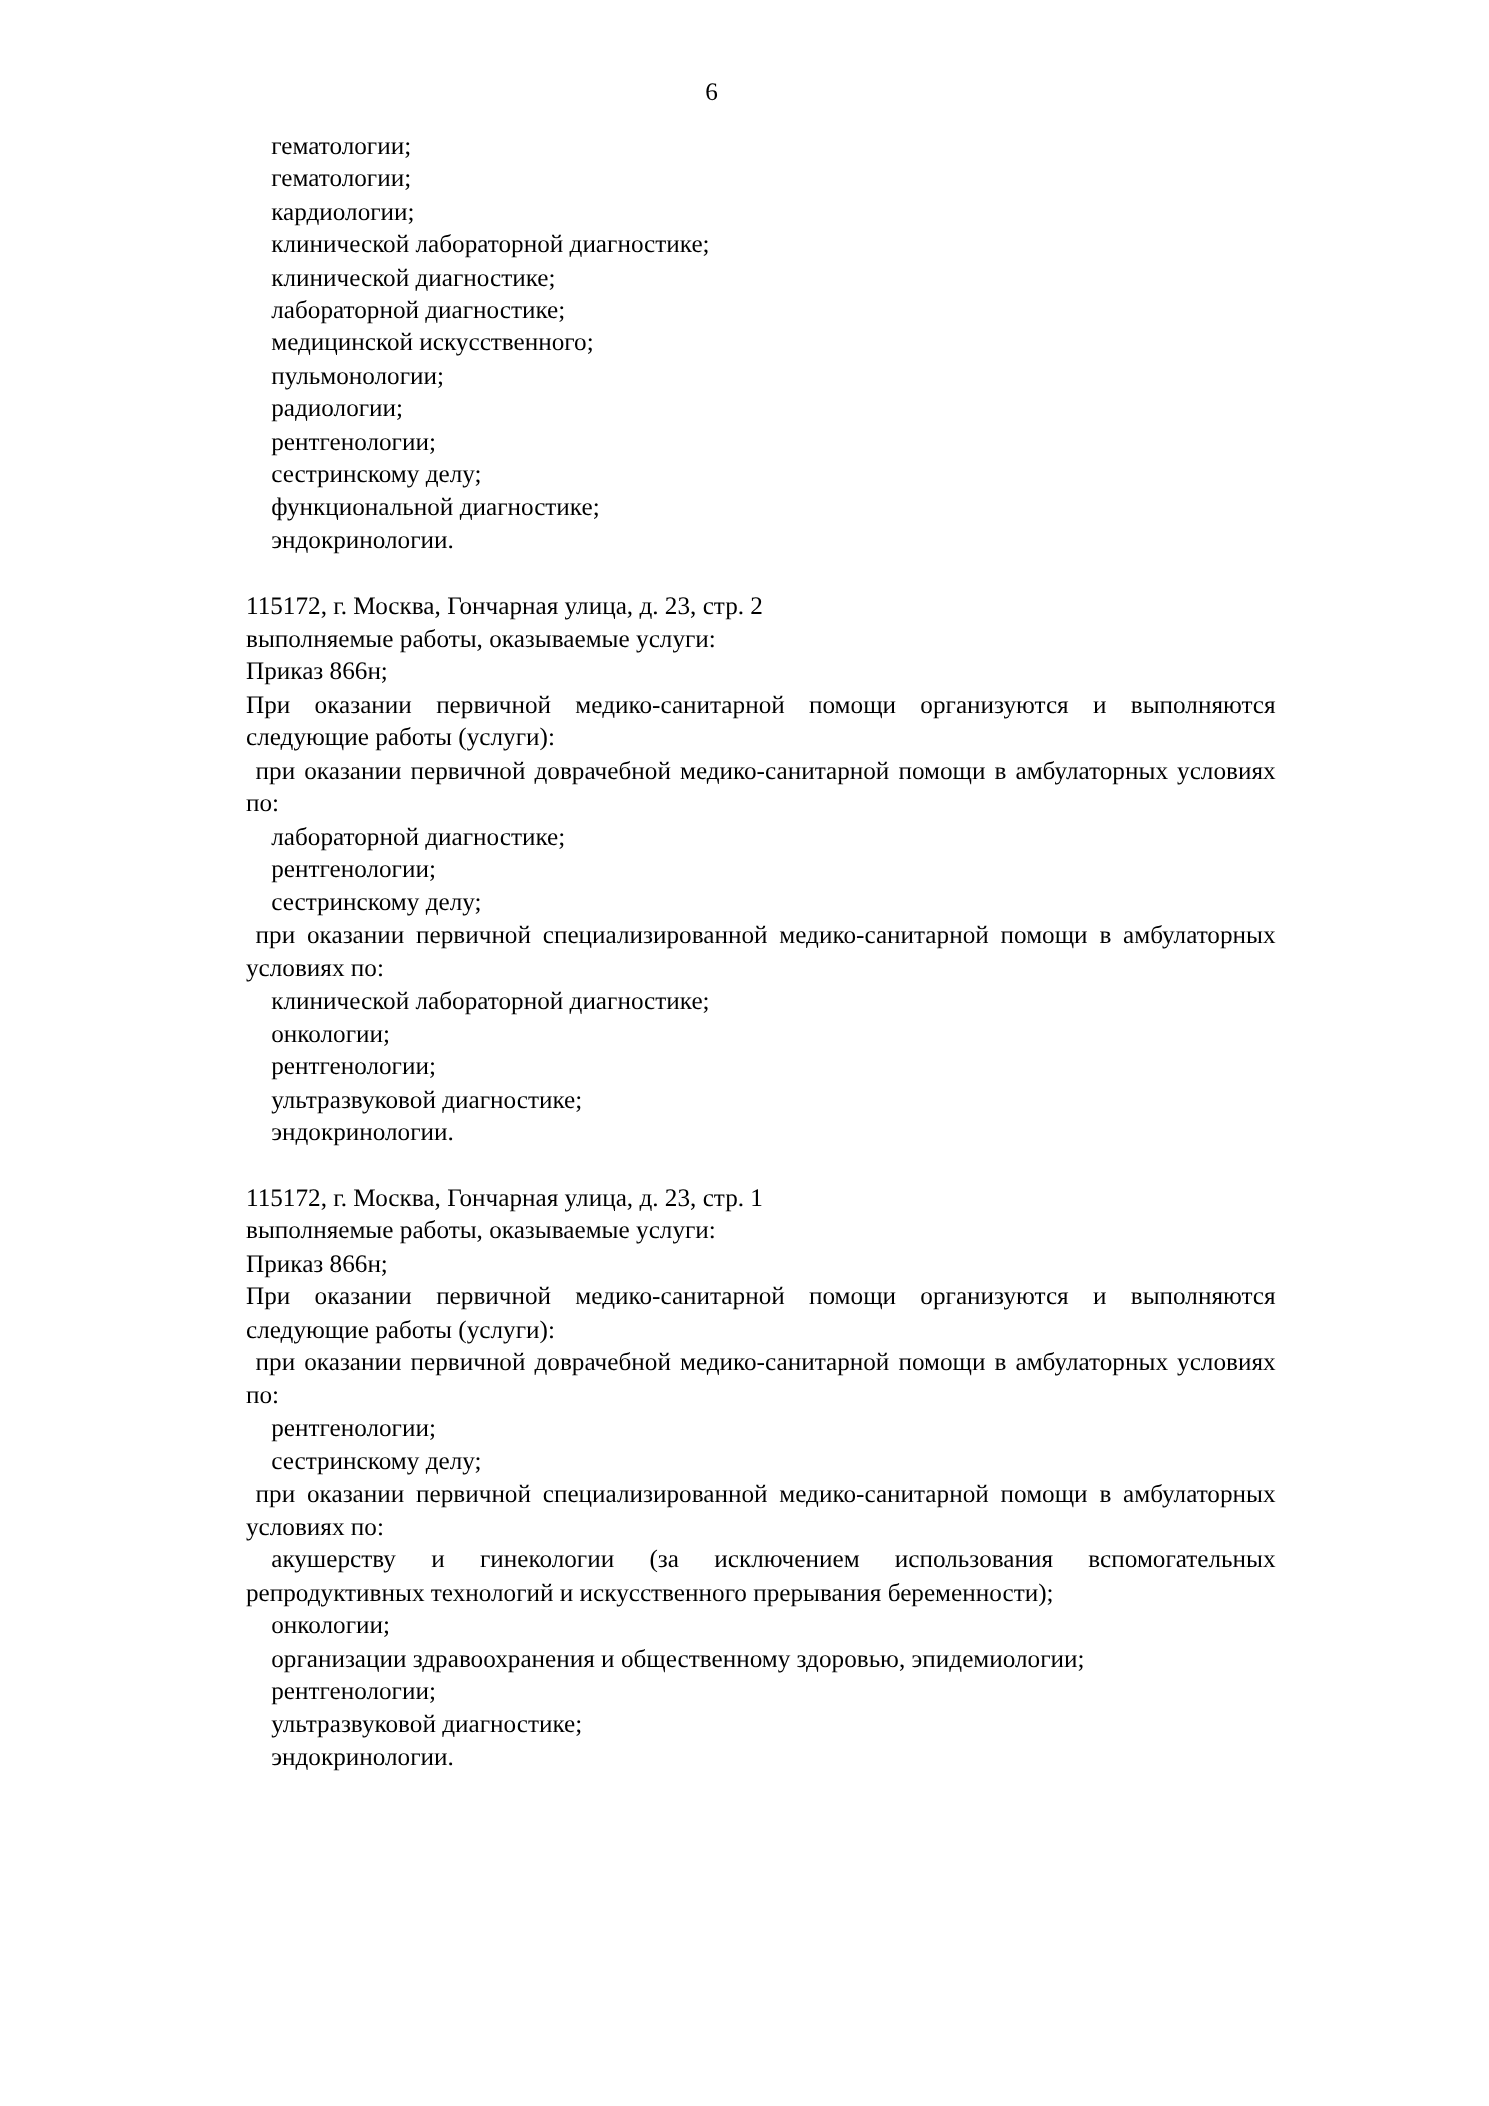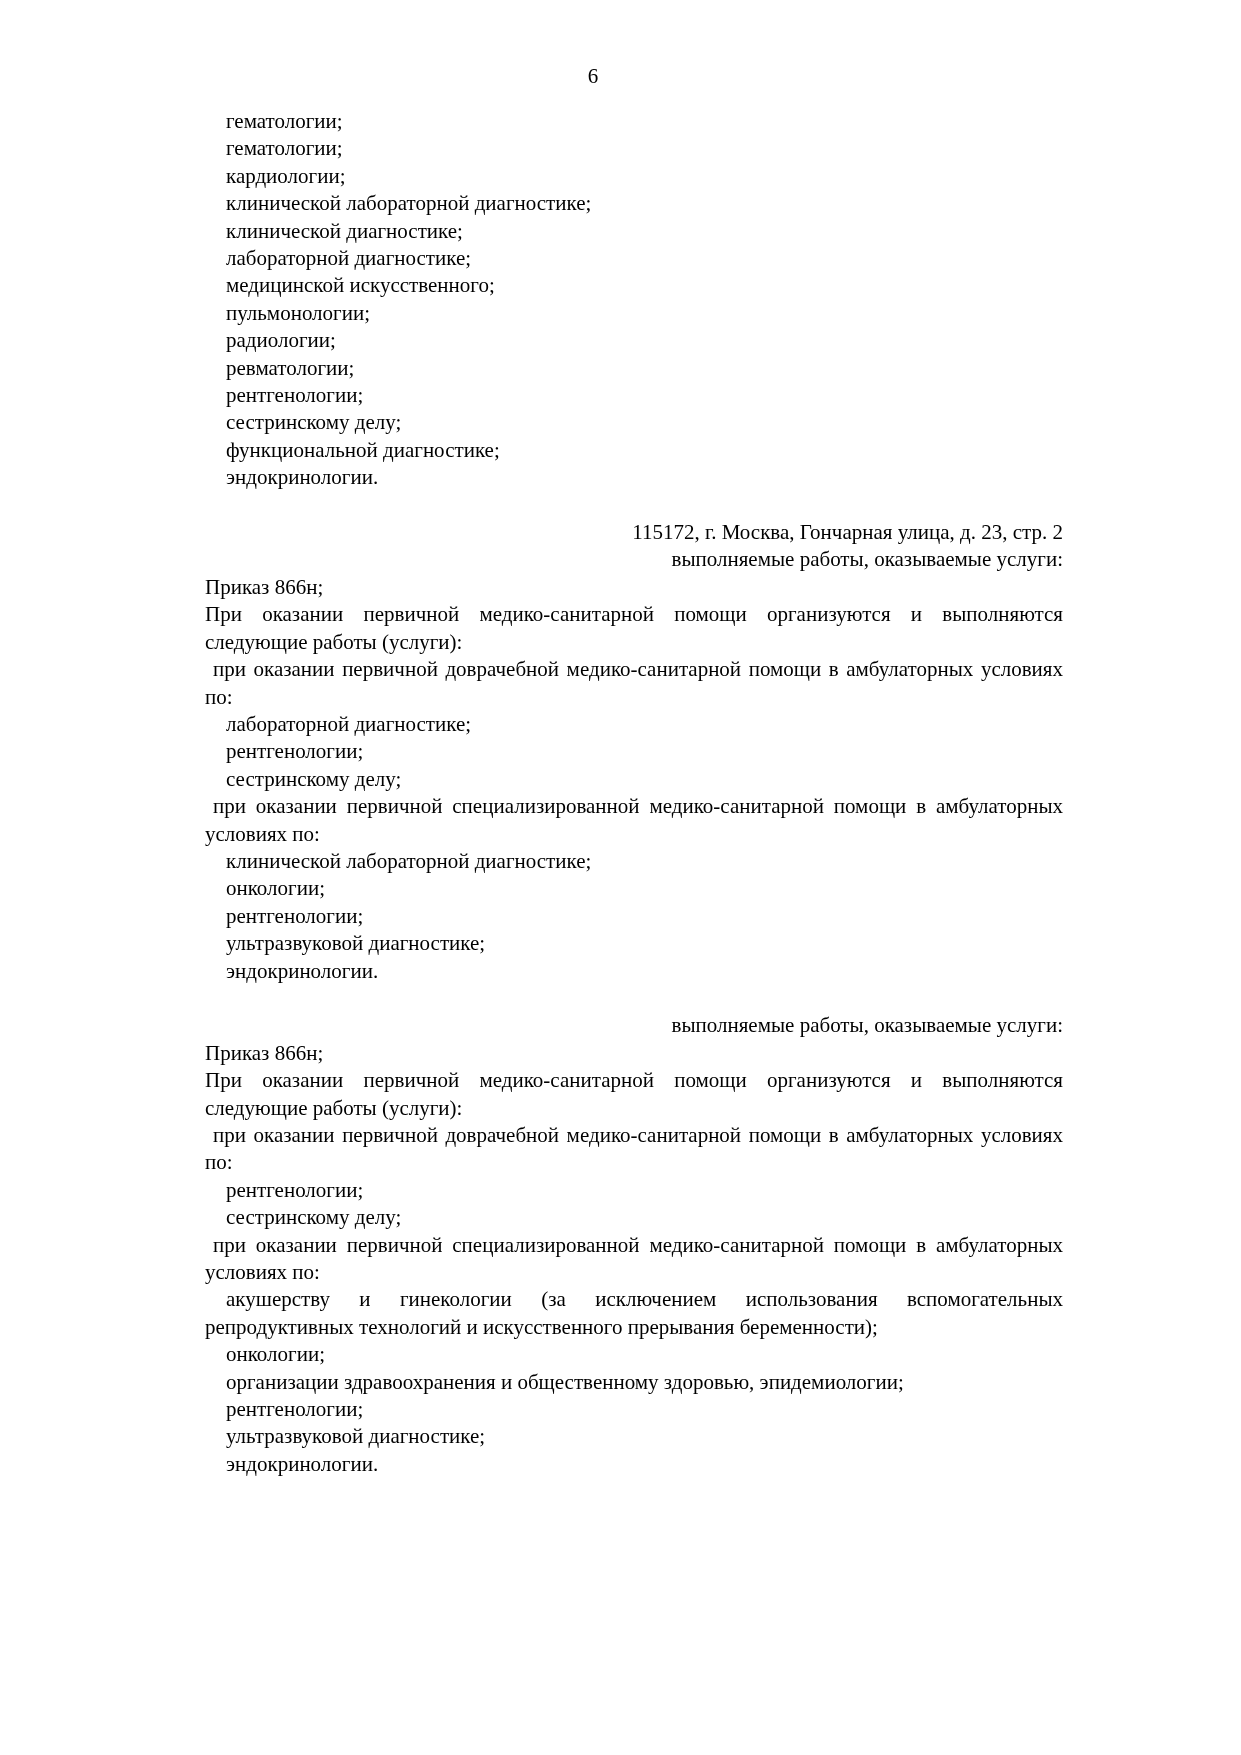--- a/index.html
+++ b/index.html
@@ -38,21 +38,21 @@
       width: 858px;
       font-size: 21px;
       line-height: 27.4px;
     }
     p.block {
       margin: 0;
       padding: 0;
       word-spacing: normal;
     }
     .style-plain {
-      text-align: right;
+      text-align: left;
     }
     .style-para1 {
       margin-left: 15px;
       text-indent: 0;
       text-align: justify;
     }
     .style-para2 {
       margin-left: 15px;
       text-indent: 8px;
       text-align: justify;
@@ -74,41 +74,41 @@
   <div class="content">
       <p class="block style-item">гематологии;</p>
       <p class="block style-item">гематологии;</p>
       <p class="block style-item">кардиологии;</p>
       <p class="block style-item">клинической лабораторной диагностике;</p>
       <p class="block style-item">клинической диагностике;</p>
       <p class="block style-item">лабораторной диагностике;</p>
       <p class="block style-item">медицинской искусственного;</p>
       <p class="block style-item">пульмонологии;</p>
       <p class="block style-item">радиологии;</p>
-      <p class="block style-item">ревматологии;</p>
       <p class="block style-item">рентгенологии;</p>
       <p class="block style-item">сестринскому делу;</p>
       <p class="block style-item">функциональной диагностике;</p>
       <p class="block style-item">эндокринологии.</p>
       <p class="block style-spacer"></p>
       <p class="block style-plain">115172, г. Москва, Гончарная улица, д. 23, стр. 2</p>
       <p class="block style-plain">выполняемые работы, оказываемые услуги:</p>
       <p class="block style-para1">Приказ 866н;</p>
       <p class="block style-para1">При оказании первичной медико-санитарной помощи организуются и выполняются следующие работы (услуги):</p>
       <p class="block style-para2">при оказании первичной доврачебной медико-санитарной помощи в амбулаторных условиях по:</p>
       <p class="block style-item">лабораторной диагностике;</p>
       <p class="block style-item">рентгенологии;</p>
       <p class="block style-item">сестринскому делу;</p>
       <p class="block style-para2">при оказании первичной специализированной медико-санитарной помощи в амбулаторных условиях по:</p>
       <p class="block style-item">клинической лабораторной диагностике;</p>
       <p class="block style-item">онкологии;</p>
       <p class="block style-item">рентгенологии;</p>
       <p class="block style-item">ультразвуковой диагностике;</p>
       <p class="block style-item">эндокринологии.</p>
       <p class="block style-spacer"></p>
+      <p class="block style-plain">115172, г. Москва, Гончарная улица, д. 23, стр. 1</p>
       <p class="block style-plain">выполняемые работы, оказываемые услуги:</p>
       <p class="block style-para1">Приказ 866н;</p>
       <p class="block style-para1">При оказании первичной медико-санитарной помощи организуются и выполняются следующие работы (услуги):</p>
       <p class="block style-para2">при оказании первичной доврачебной медико-санитарной помощи в амбулаторных условиях по:</p>
       <p class="block style-item">рентгенологии;</p>
       <p class="block style-item">сестринскому делу;</p>
       <p class="block style-para2">при оказании первичной специализированной медико-санитарной помощи в амбулаторных условиях по:</p>
       <p class="block style-item">акушерству и гинекологии (за исключением использования вспомогательных репродуктивных технологий и искусственного прерывания беременности);</p>
       <p class="block style-item">онкологии;</p>
       <p class="block style-item">организации здравоохранения и общественному здоровью, эпидемиологии;</p>

